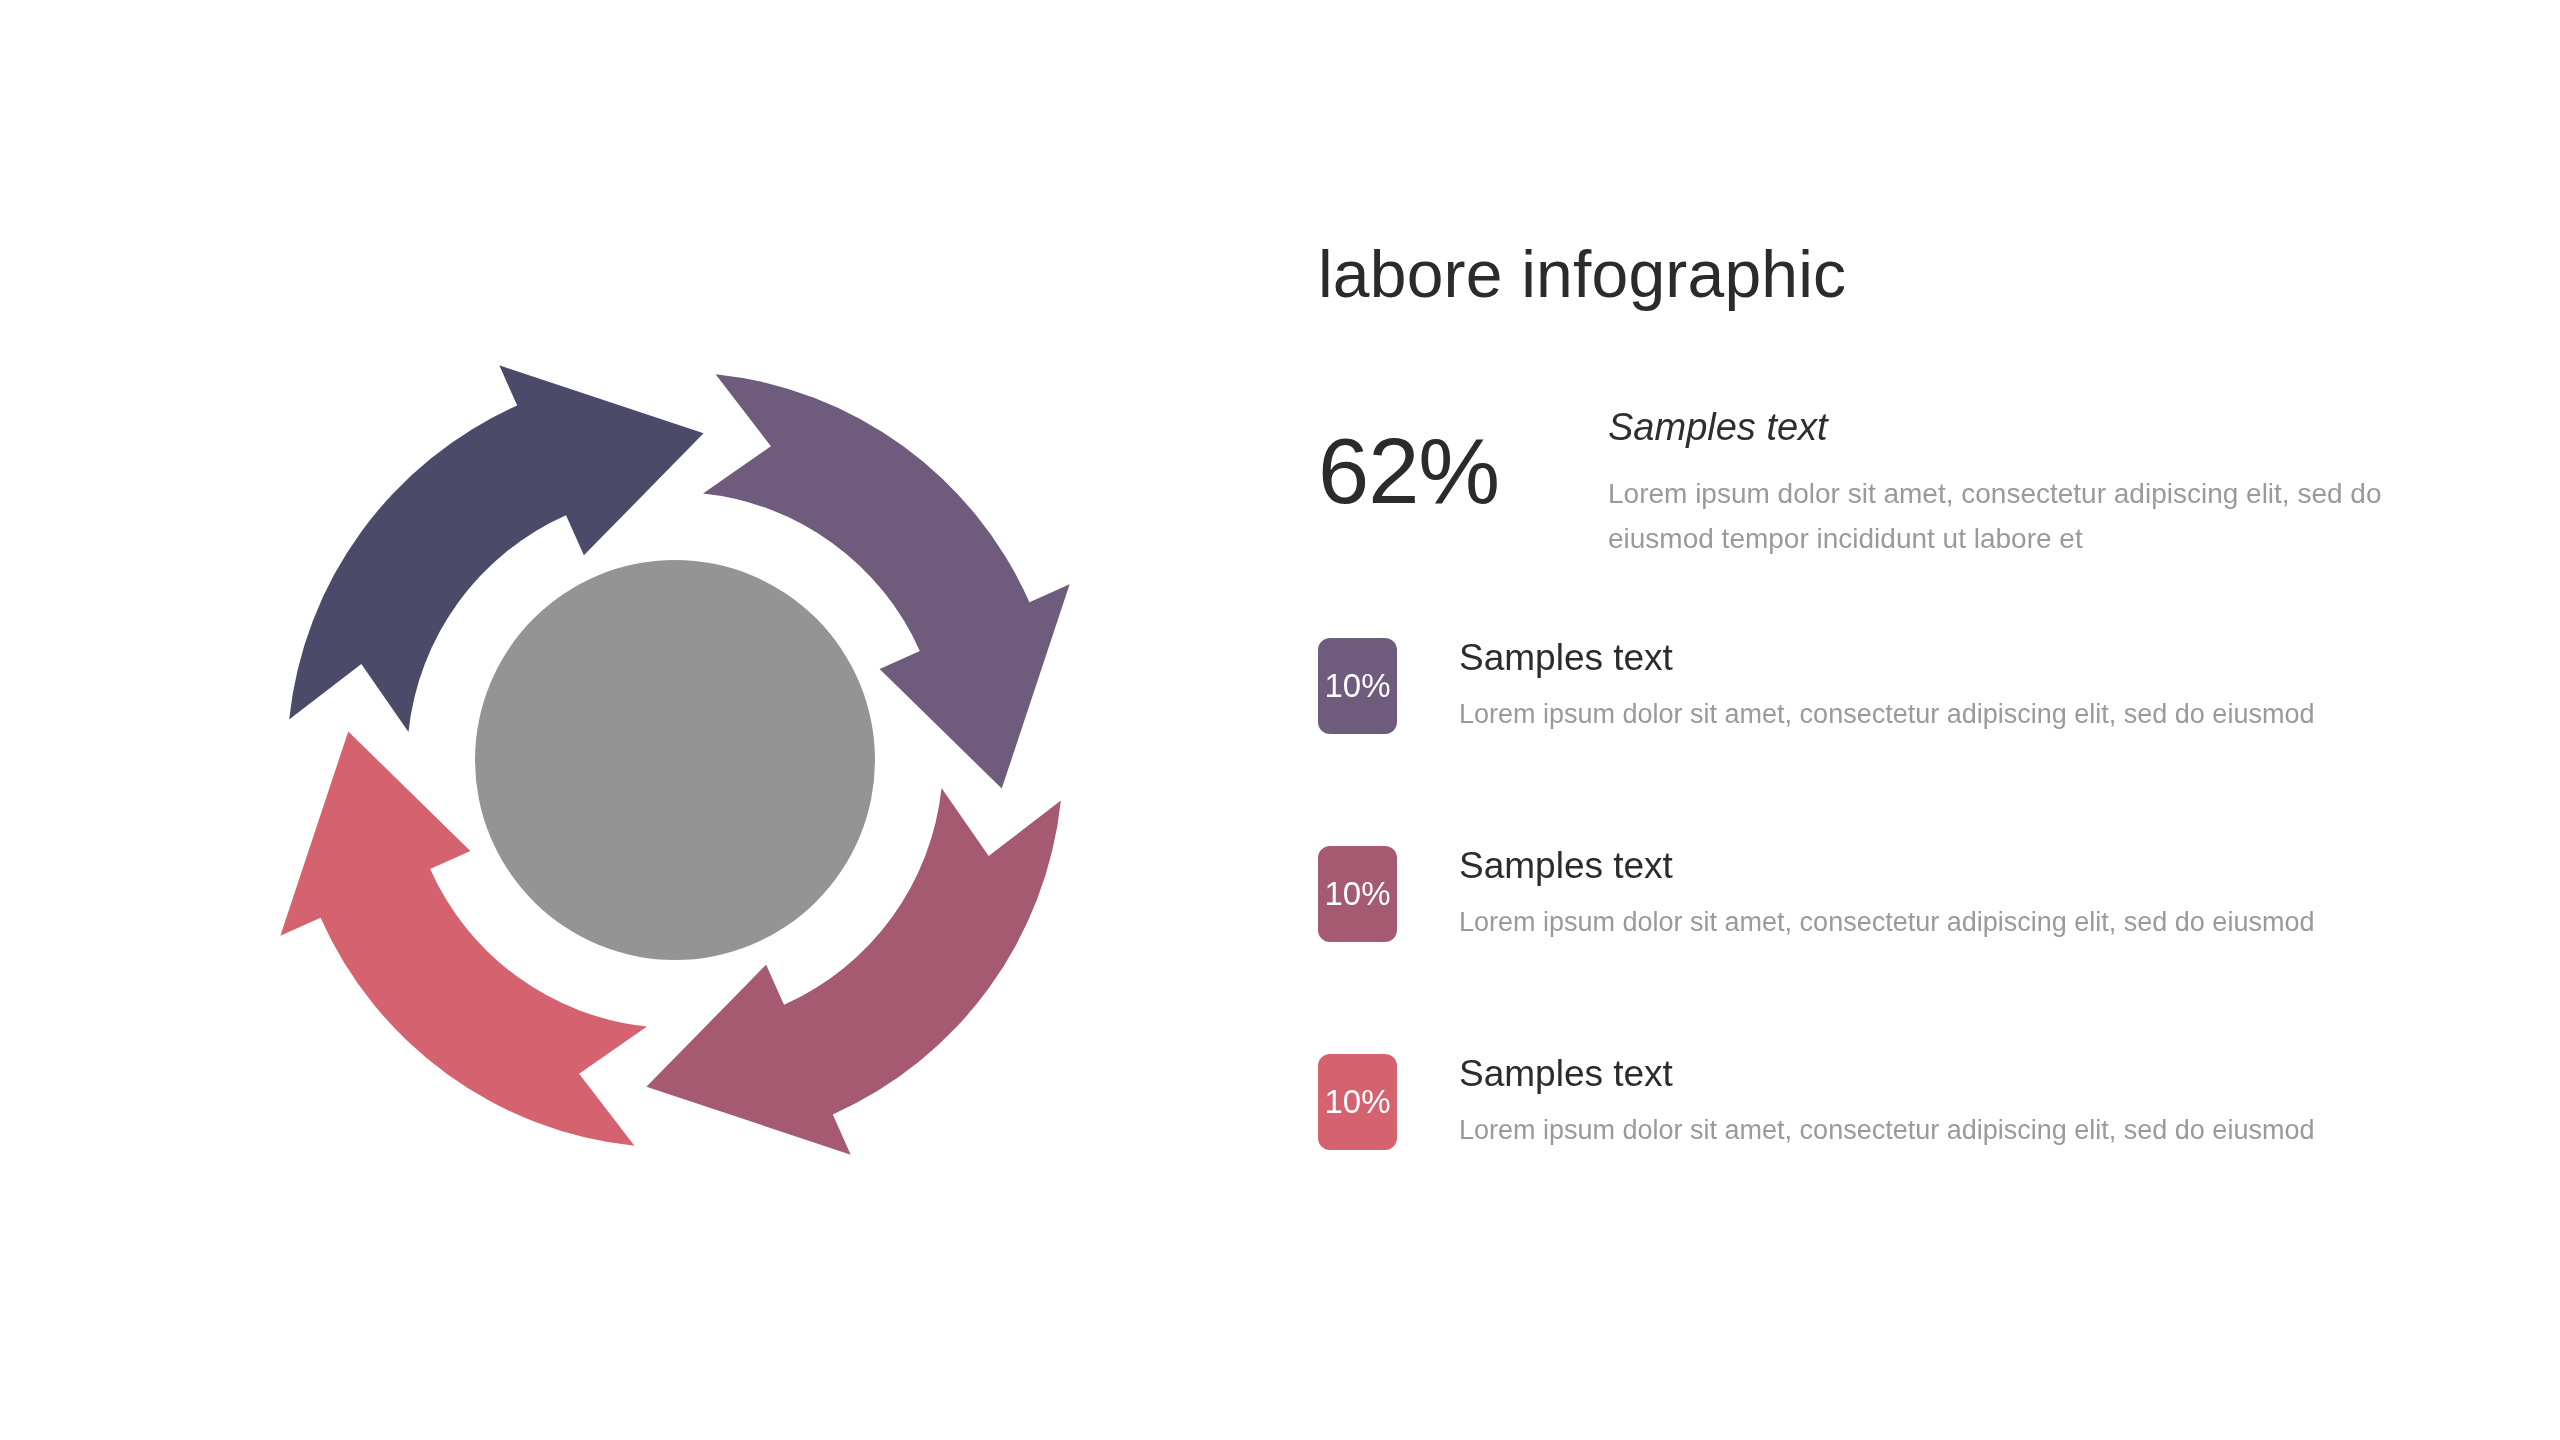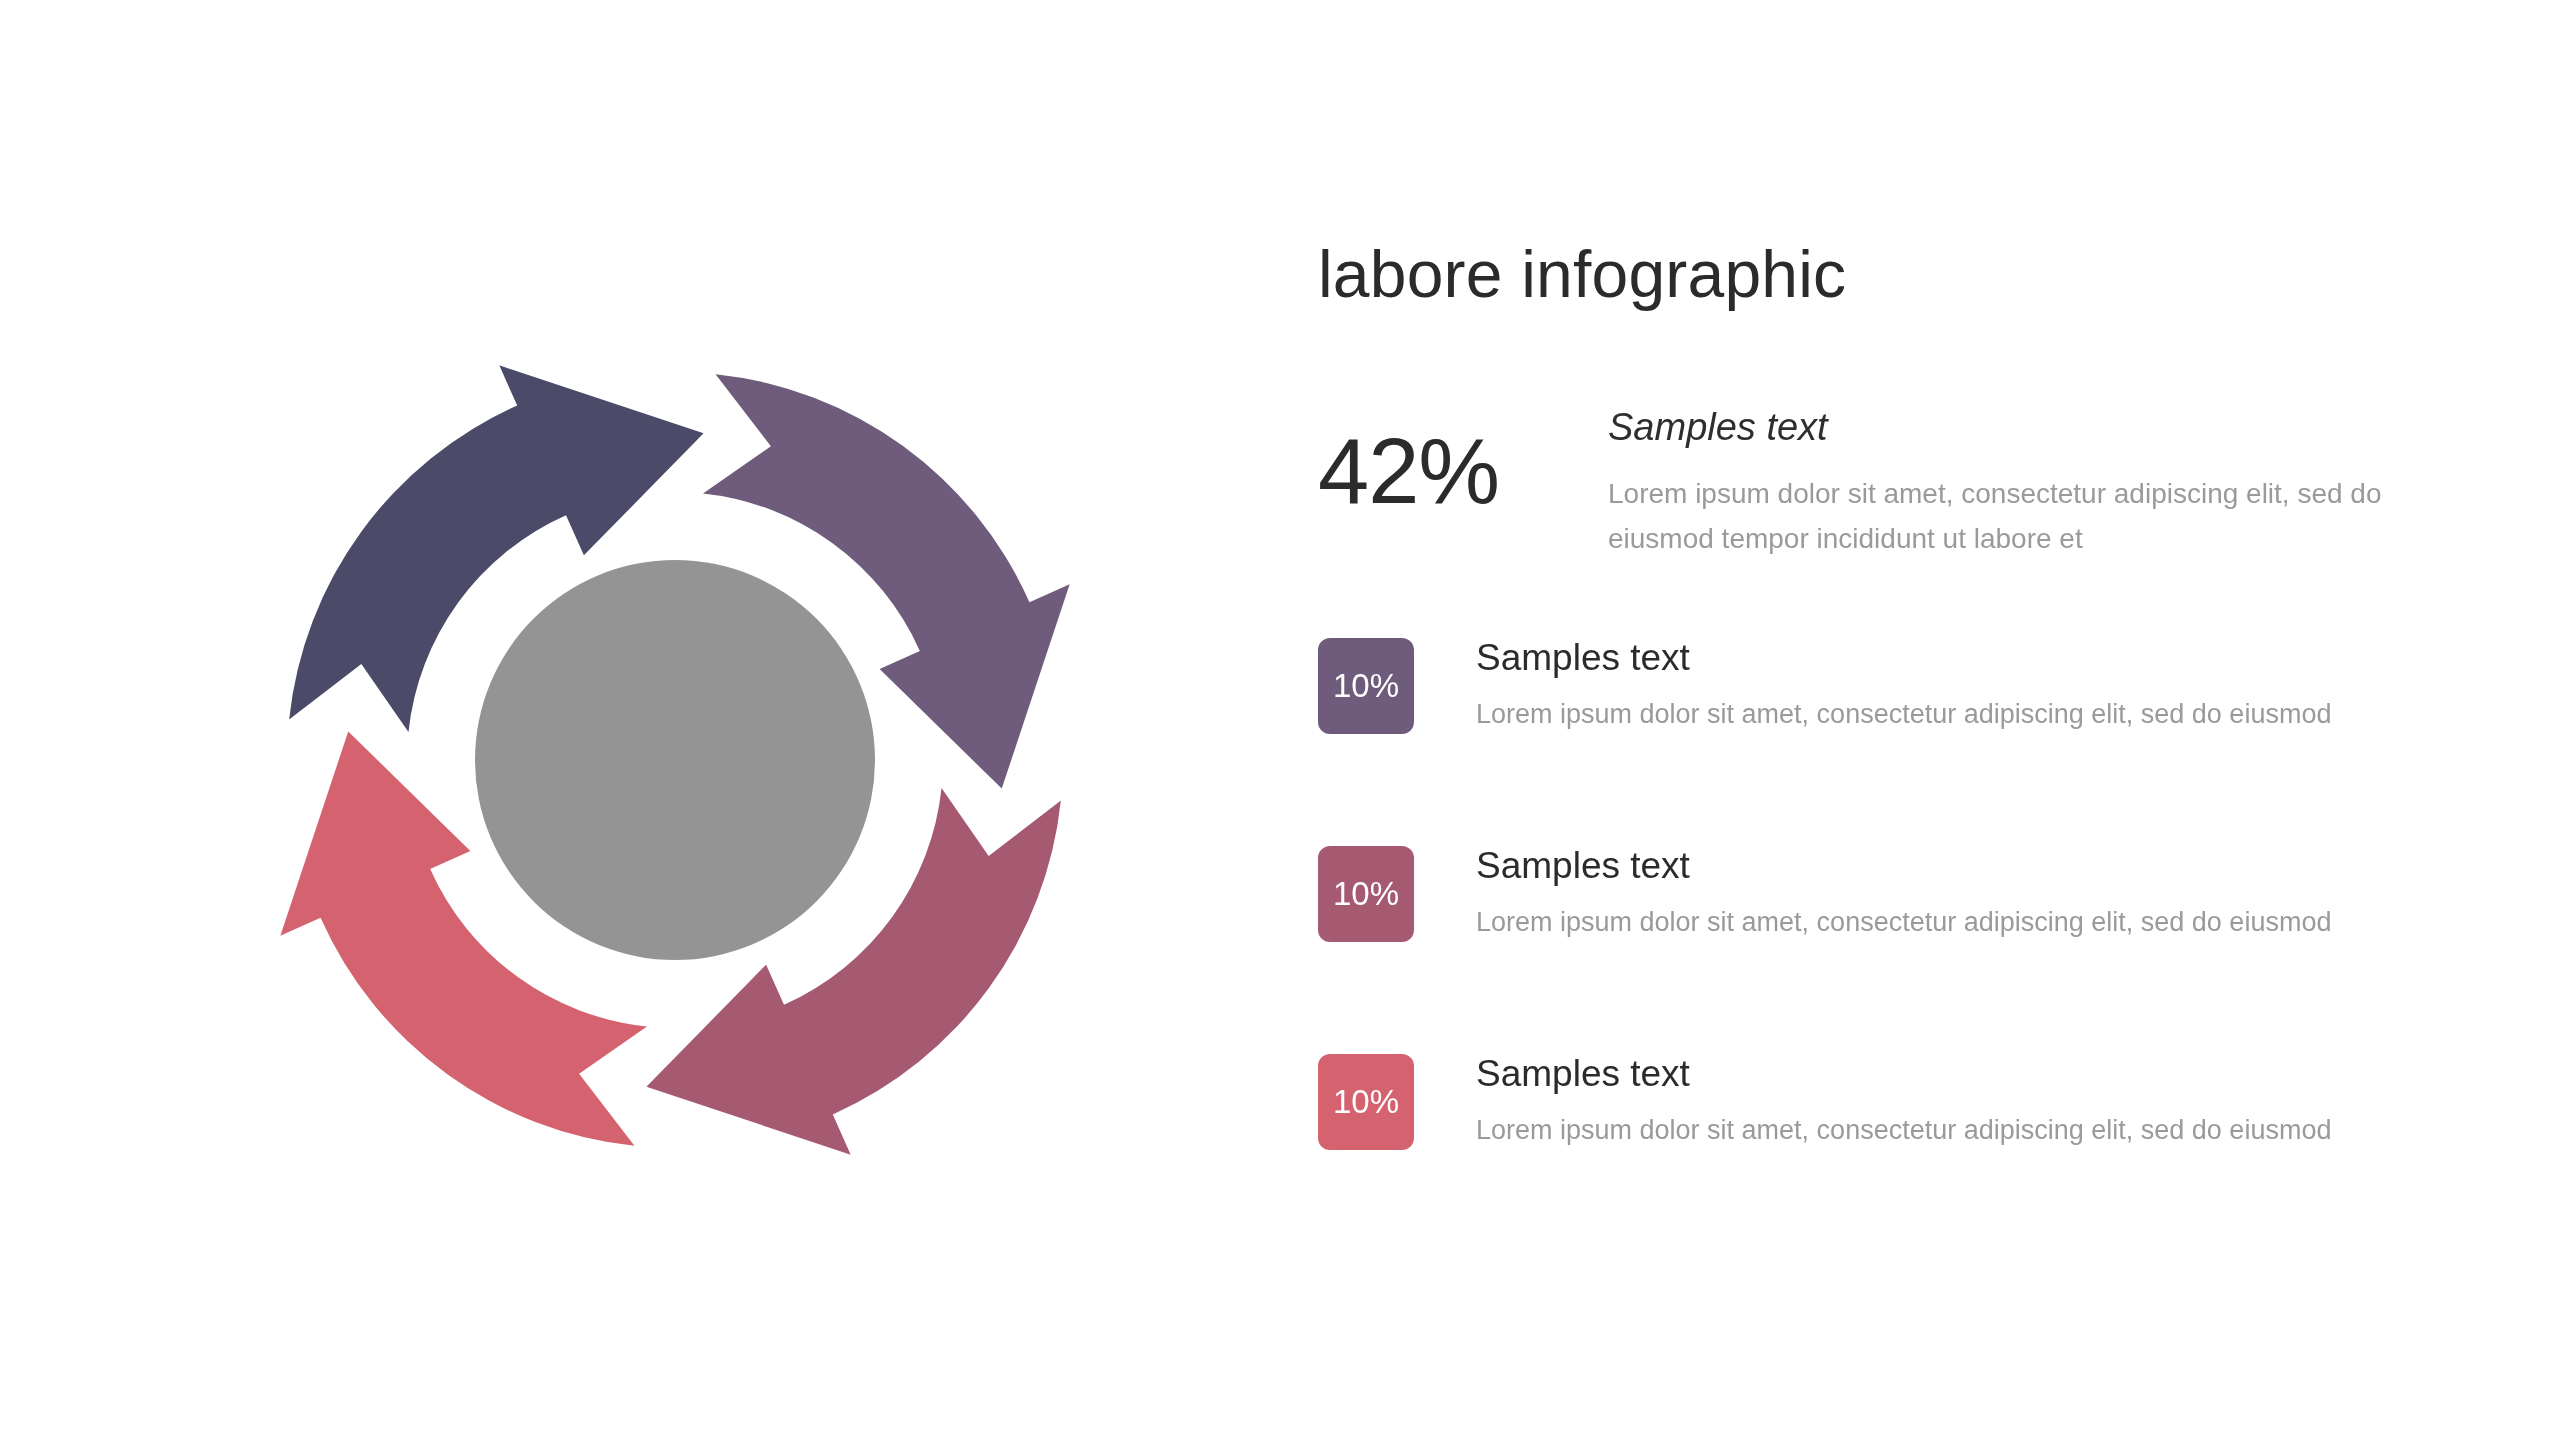--- a/index.html
+++ b/index.html
@@ -95,21 +95,21 @@
   }
   .stat-row {
     display: flex;
     align-items: flex-start;
     margin-bottom: 108px;
   }
   .stat-row:last-child { margin-bottom: 0; }
 
   .stat-badge {
     flex: 0 0 auto;
-    width: 96px;
+    width: 79px;
     height: 96px;
     border-radius: 12px;
     display: flex;
     align-items: center;
     justify-content: center;
     color: #ffffff;
     font-size: 33px;
     font-weight: 300;
     margin-top: 4px;
   }
@@ -147,21 +147,21 @@
         </g>
       <circle id="hub-circle" cx="505" cy="505" r="200" fill="#949494"></circle>
     </svg>
   </div>
 
   <div id="content-panel">
 
     <h1 id="page-title">labore infographic</h1>
 
     <div id="featured-block">
-      <div id="featured-value">42%</div>
+      <div id="featured-value">62%</div>
       <div id="featured-text">
         <div class="featured-heading">Samples text</div>
         <div class="featured-desc">Lorem ipsum dolor sit amet, consectetur adipiscing elit, sed do eiusmod tempor incididunt ut labore et</div>
       </div>
     </div>
 
     <div id="stat-list">
 
       <div class="stat-row">
         <div class="stat-badge" style="background-color: rgb(111, 92, 124);">10%</div>

